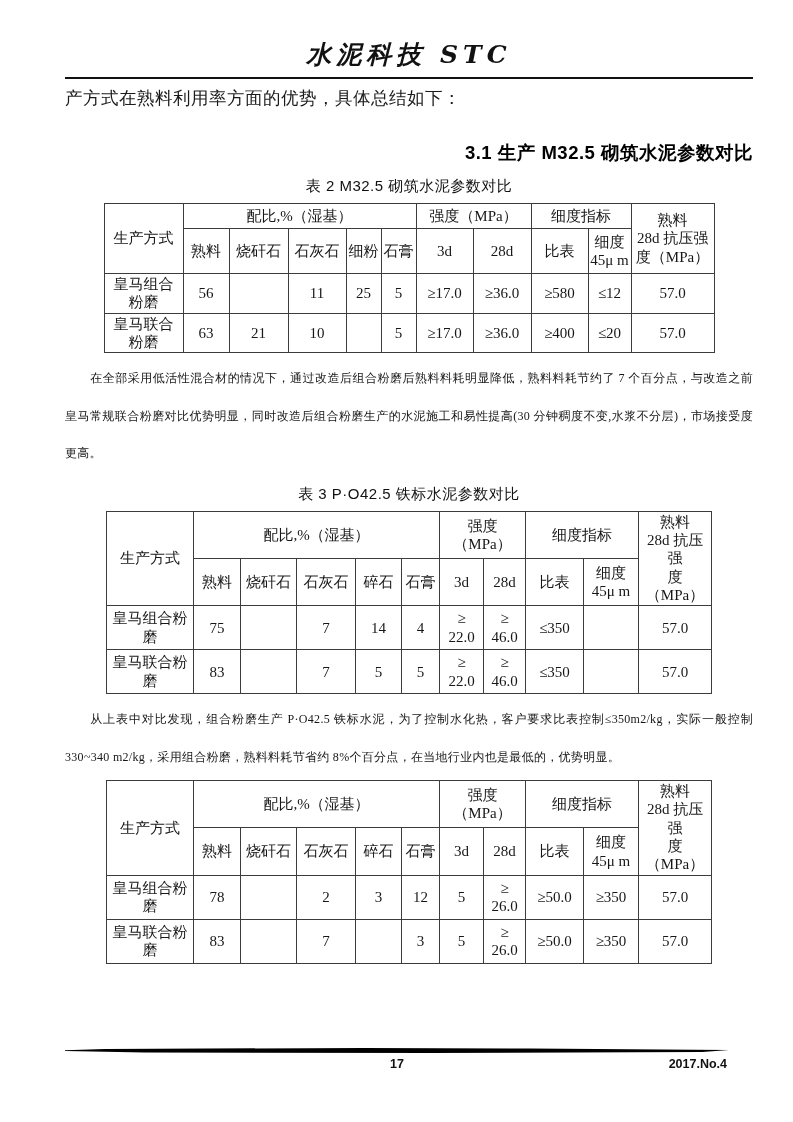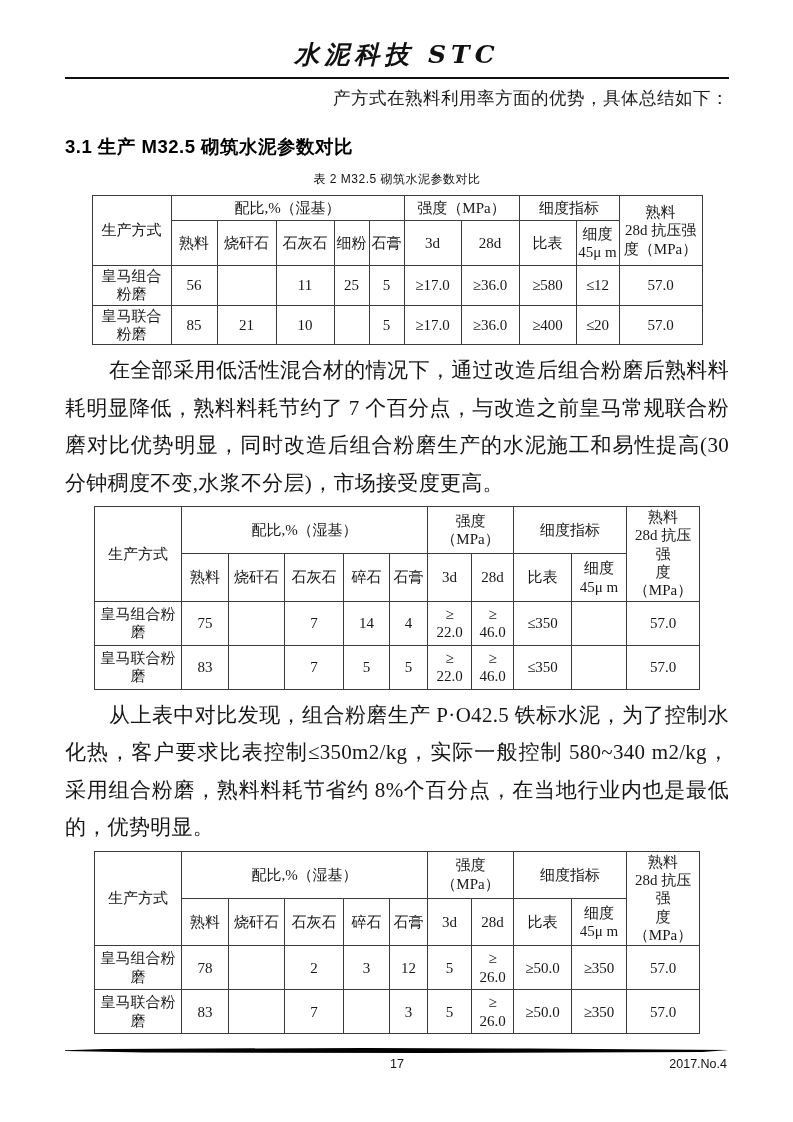--- a/index.html
+++ b/index.html
@@ -1,63 +1,62 @@
 <!DOCTYPE html>
 <html><head>
 <meta charset="utf-8">
 <style>
   * { margin:0; padding:0; box-sizing:border-box; }
   html,body { background:#e8e8e8; }
   .page {
     width:793px; height:1122px; margin:0 auto; background:#ffffff;
     position:relative; color:#1c1c1c;
     font-family:"Liberation Serif","DejaVu Serif",serif;
-    padding:38px 64px 0 65px; overflow:hidden;
+    padding:38px 40px 0 65px; overflow:hidden;
   }
   .journal-title {
     text-align:center; font-family:"DejaVu Serif",serif;
     font-style:italic; font-weight:bold; font-size:25px;
     letter-spacing:5px; color:#111; height:34px;
   }
   .header-rule { border-bottom:2.5px solid #111; margin-top:5px; }
 
   .intro {
     font-size:17.5px; line-height:26px; margin-top:6px; color:#1a1a1a;
     letter-spacing:0.5px;
-    text-align:right;
   }
   h2.sec-heading {
     font-family:"Liberation Sans","DejaVu Sans",sans-serif;
     font-size:18.5px; font-weight:bold; color:#000;
-    margin:23px 0 2px 0; letter-spacing:0.5px;
+    margin:29px 0 2px 0; letter-spacing:0.5px;text-align:right;
   }
   .tbl-caption {
     text-align:center; font-family:"Liberation Sans","DejaVu Sans",sans-serif;
-    font-size:12px; color:#111; margin:12px 0 7px 0; letter-spacing:0.5px;
+    font-size:15px; color:#111; margin:12px 0 7px 0; letter-spacing:0.5px;
   }
   table.ptable {
     border-collapse:collapse; margin:0 auto; table-layout:fixed;
     border:1.5px solid #2e2e2e;
   }
   table.ptable td {
     border:1px solid #3c3c3c; text-align:center; vertical-align:middle;
     font-size:15px; line-height:1.22; padding:1px 1px;
     white-space:pre-line; color:#171717;
   }
   .t2 tr.h1 td { height:25px; }
   .t2 tr.h2 td { height:45px; }
   .t2 tr.dr td { height:39px; }
   .t3 tr.h1 td { height:29px; }
   .t3 tr.h2 td { height:37px; }
   .t3 tr.dr td { height:44px; }
   .para {
-    font-size:21px; line-height:37.5px; text-align:justify;
+    font-size:12px; line-height:37.5px; text-align:justify;
     text-indent:2.1em; margin:7px 0 4px 0; color:#161616; letter-spacing:0.3px;
   }
-  .footer { position:absolute; left:65px; right:64px; top:1048px; }
+  .footer { position:absolute; left:65px; right:64px; top:1048px;font-weight:bold; }
   .footer-bar {
     height:5px; background:#000;
     clip-path:polygon(0 45%, 6% 18%, 45% 0, 70% 10%, 100% 38%, 96% 78%, 55% 100%, 12% 88%, 0 60%);
   }
   .footer-row {
     position:relative; margin-top:4px; text-align:center;
     font-family:"Liberation Sans","DejaVu Sans",sans-serif;
     font-size:12.5px; color:#111;
   }
   .footer-issue { position:absolute; right:2px; top:0; }
@@ -121,36 +120,37 @@
       <td>5</td>
       <td>≥17.0</td>
       <td>≥36.0</td>
       <td>≥580</td>
       <td>≤12</td>
       <td>57.0</td>
     </tr>
     <tr class="dr">
       <td>皇马联合
 粉磨</td>
-      <td>85</td>
+      <td>63</td>
       <td>21</td>
       <td>10</td>
       <td></td>
       <td>5</td>
       <td>≥17.0</td>
       <td>≥36.0</td>
       <td>≥400</td>
       <td>≤20</td>
       <td>57.0</td>
     </tr>
   </tbody>
     </table>
 
   <p class="para">在全部采用低活性混合材的情况下，通过改造后组合粉磨后熟料料耗明显降低，熟料料耗节约了 7 个百分点，与改造之前皇马常规联合粉磨对比优势明显，同时改造后组合粉磨生产的水泥施工和易性提高(30 分钟稠度不变,水浆不分层)，市场接受度更高。</p>
 
+  <div class="tbl-caption">表 3  P·O42.5 铁标水泥参数对比</div>
 
   <table class="ptable t3">
     <colgroup>
       <col style="width:87px">
         <col style="width:47px">
         <col style="width:56px">
         <col style="width:59px">
       <col style="width:46px">
         <col style="width:38px">
         <col style="width:44px">
@@ -207,21 +207,21 @@
 22.0</td>
       <td>≥
 46.0</td>
       <td>≤350</td>
       <td></td>
       <td>57.0</td>
     </tr>
   </tbody>
     </table>
 
-  <p class="para">从上表中对比发现，组合粉磨生产 P·O42.5 铁标水泥，为了控制水化热，客户要求比表控制≤350m2/kg，实际一般控制 580~340 m2/kg，采用组合粉磨，熟料料耗节省约 8%个百分点，在当地行业内也是最低的，优势明显。</p>
+  <p class="para">从上表中对比发现，组合粉磨生产 P·O42.5 铁标水泥，为了控制水化热，客户要求比表控制≤350m2/kg，实际一般控制 330~340 m2/kg，采用组合粉磨，熟料料耗节省约 8%个百分点，在当地行业内也是最低的，优势明显。</p>
 
 
   <table class="ptable t3">
     <colgroup>
       <col style="width:87px">
         <col style="width:47px">
         <col style="width:56px">
         <col style="width:59px">
       <col style="width:46px">
         <col style="width:38px">

